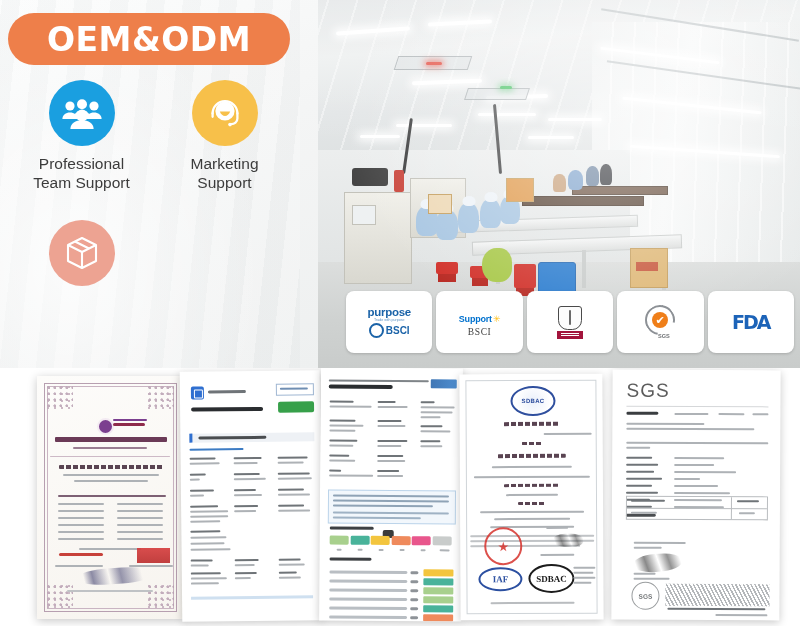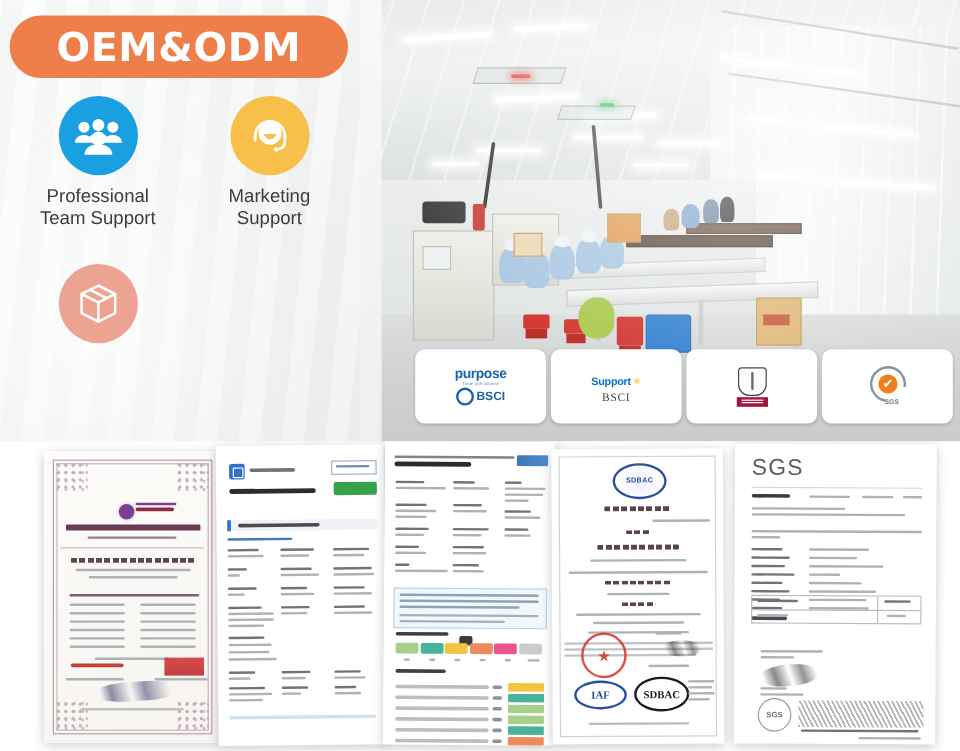--- a/index.html
+++ b/index.html
@@ -392,20 +392,23 @@
           </div>
       </div>
 
       <div class="lg">
         <div class="sgs-ring">
           <span class="sgs-dot">✔</span>
         </div>
         <div class="sgs-lbl">SGS</div>
       </div>
 
+      <div class="lg">
+        <div class="fda-txt">FDA</div>
+      </div>
 
 
 
     </div>
   </div>
 
   <div class="docs">
 
     <div class="doc d1">
       <div class="orn"></div>

